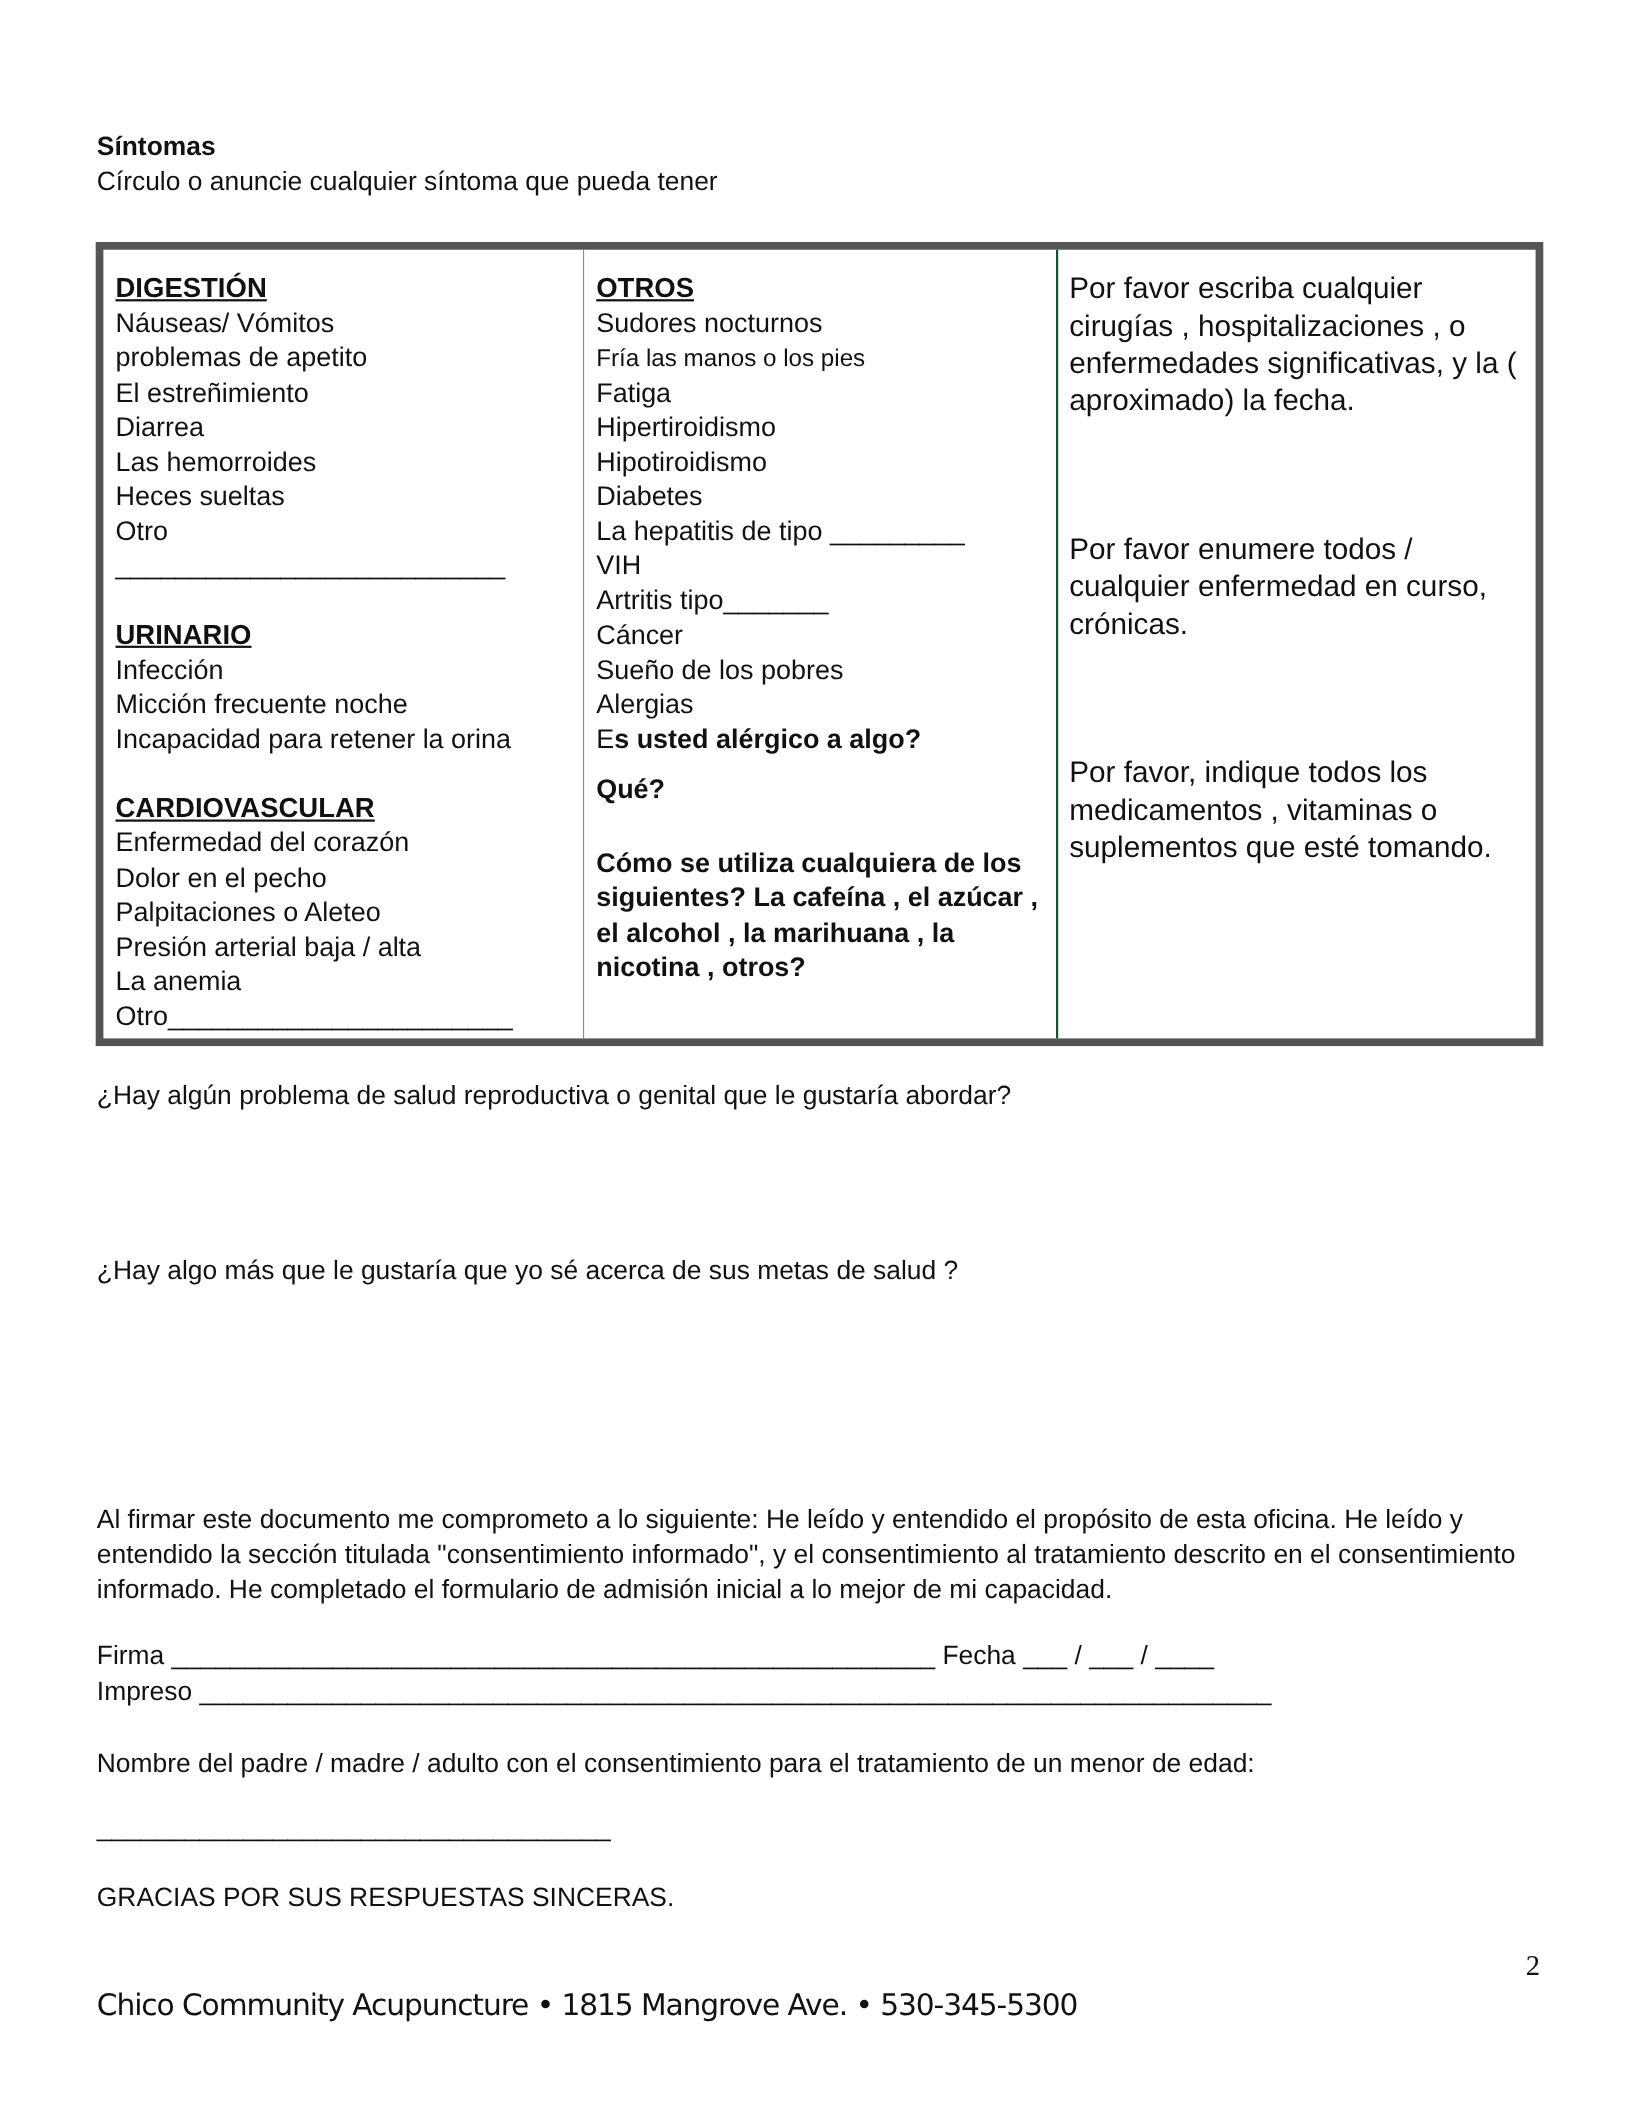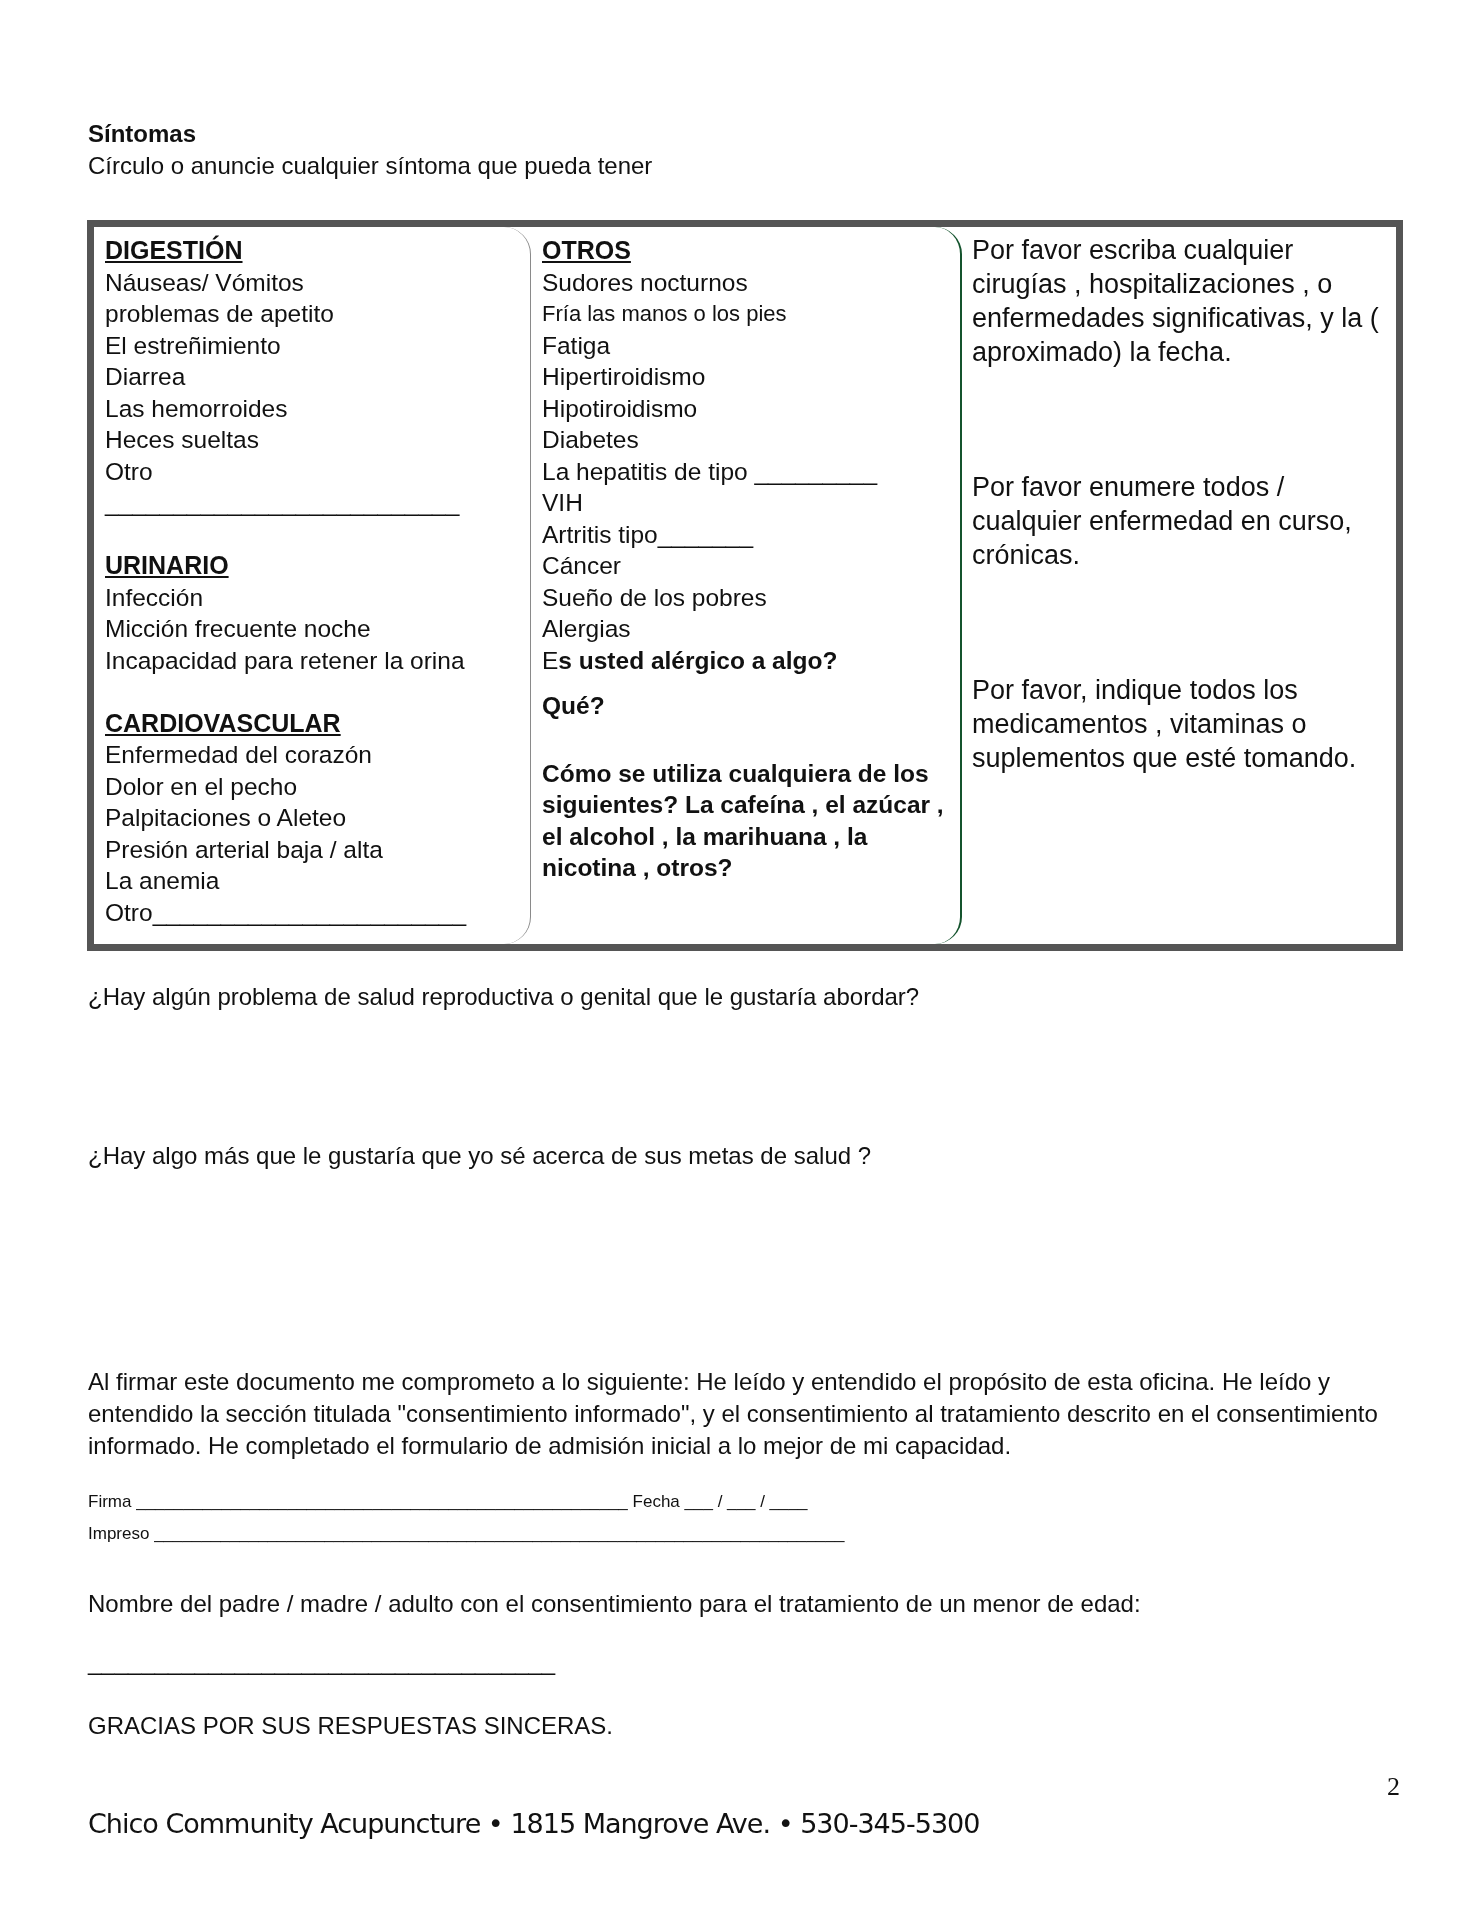--- a/index.html
+++ b/index.html
@@ -8,37 +8,37 @@
       font-family: "Liberation Sans", sans-serif; color: #111;
     }
     .abs { position: absolute; }
     .section-title { left: 88px; top: 120px; font-size: 24px; font-weight: bold; }
     .section-sub { left: 88px; top: 152px; font-size: 24px; }
 
     .sym-table {
       position: absolute; left: 87px; top: 220px; width: 1316px; height: 731px;
       box-sizing: border-box; border: 7px solid #555555; display: flex;
     }
-    .col { box-sizing: border-box; height: 100%; padding-top: 8px; border-radius: 27px; }
+    .col { box-sizing: border-box; height: 100%; padding-top: 20px; }
     .col1 { width: 437px; padding-left: 11px; border-right: 1px solid #8a8a8a; }
     .col2 { width: 431px; padding-left: 11px; border-right: 2px solid #14532d; }
     .col3 { flex: 1; padding-left: 10px; padding-right: 10px; }
 
     .cat-head { font-size: 25px; font-weight: bold; text-decoration: underline; line-height: 31.5px; }
     .item { font-size: 24.5px; line-height: 31.5px; white-space: nowrap; }
     .item.small { font-size: 22px; }
     .blank-line { display: block; font-size: 24.5px; line-height: 31.5px; }
     .gap { height: 31.5px; }
     .bold-q { font-size: 24.5px; line-height: 31.5px; font-weight: bold; }
     .bold-q .plain { font-weight: normal; }
     .para { font-size: 27px; line-height: 34px; }
 
     .question { left: 88px; font-size: 24px; }
     .consent { left: 88px; top: 1366px; width: 1330px; font-size: 24px; line-height: 32px; }
-    .sign-row { left: 88px; font-size: 17px; white-space: nowrap; }
+    .sign-row { left: 88px; font-size: 24px; white-space: nowrap; }
     .thanks { left: 88px; top: 1712px; font-size: 24px; }
     .page-num { left: 1387px; top: 1772px; font-family: "Liberation Serif", serif; font-size: 26px; }
     .footer { left: 88px; top: 1808px; font-family: "DejaVu Sans", sans-serif; font-size: 27px; letter-spacing: -1px; }
   </style>
 </head>
 <body>
 
 <div class="abs section-title">Síntomas</div>
 <div class="abs section-sub">Círculo o anuncie cualquier síntoma que pueda tener</div>
 

